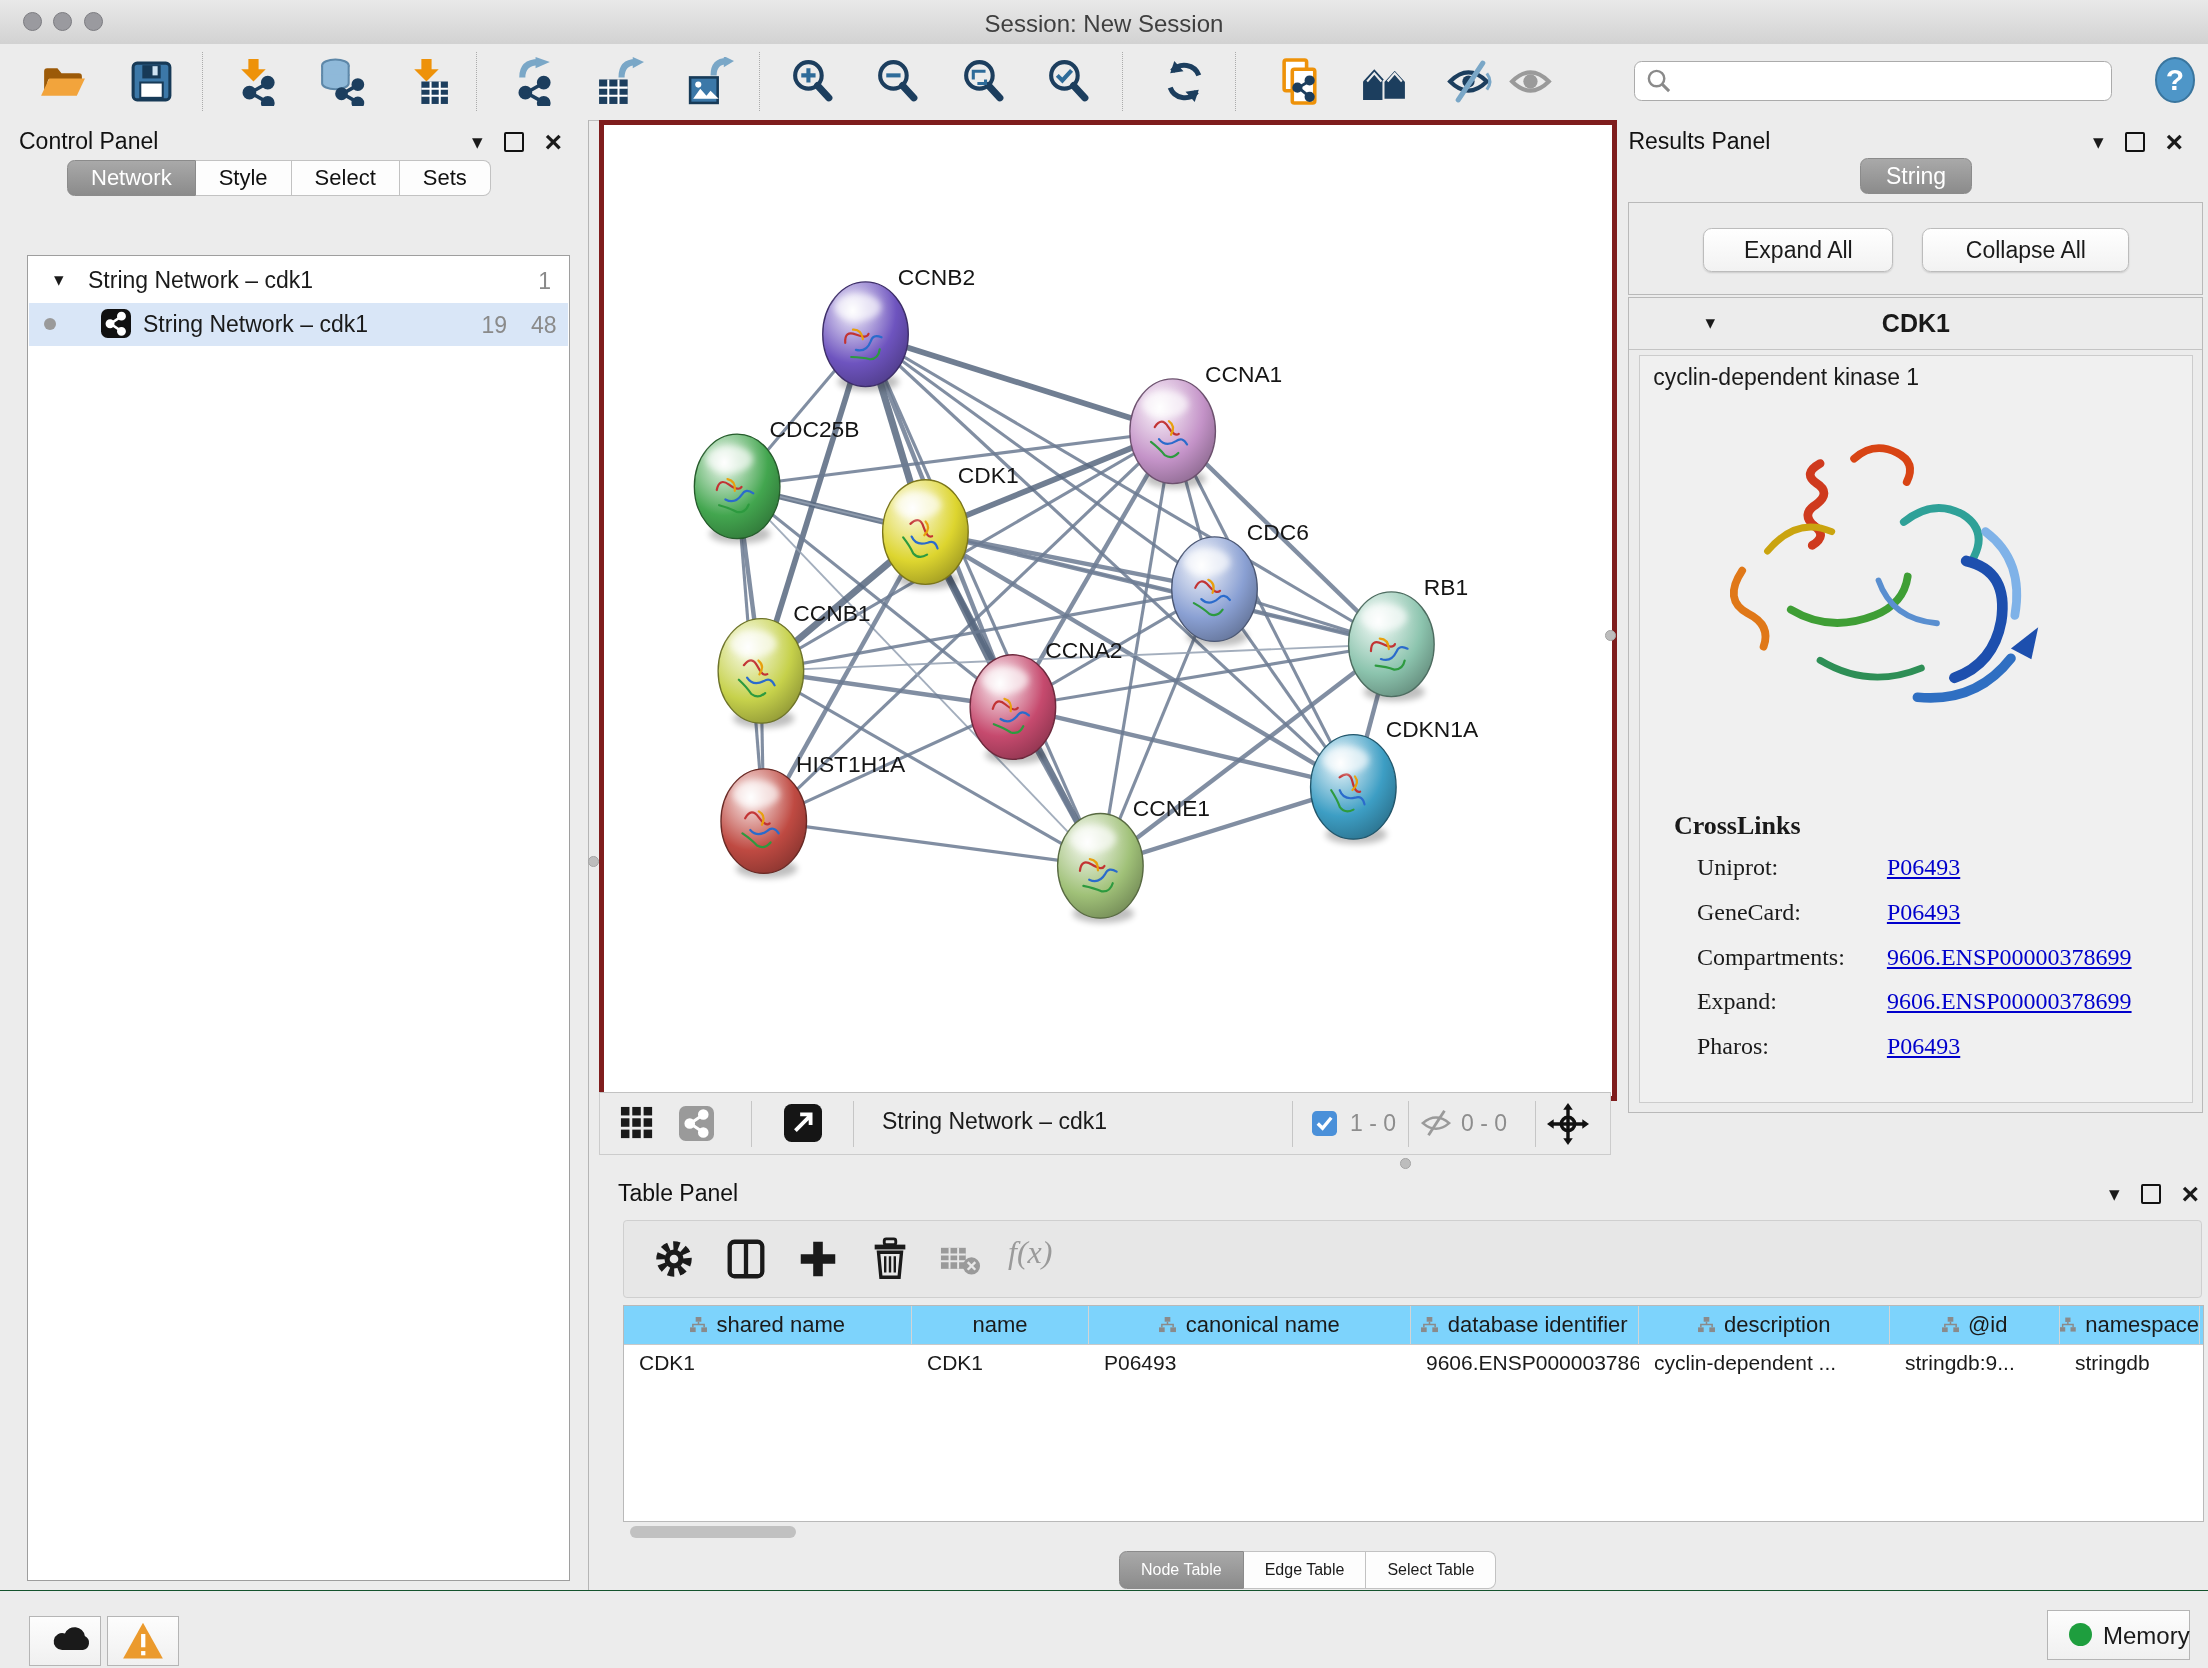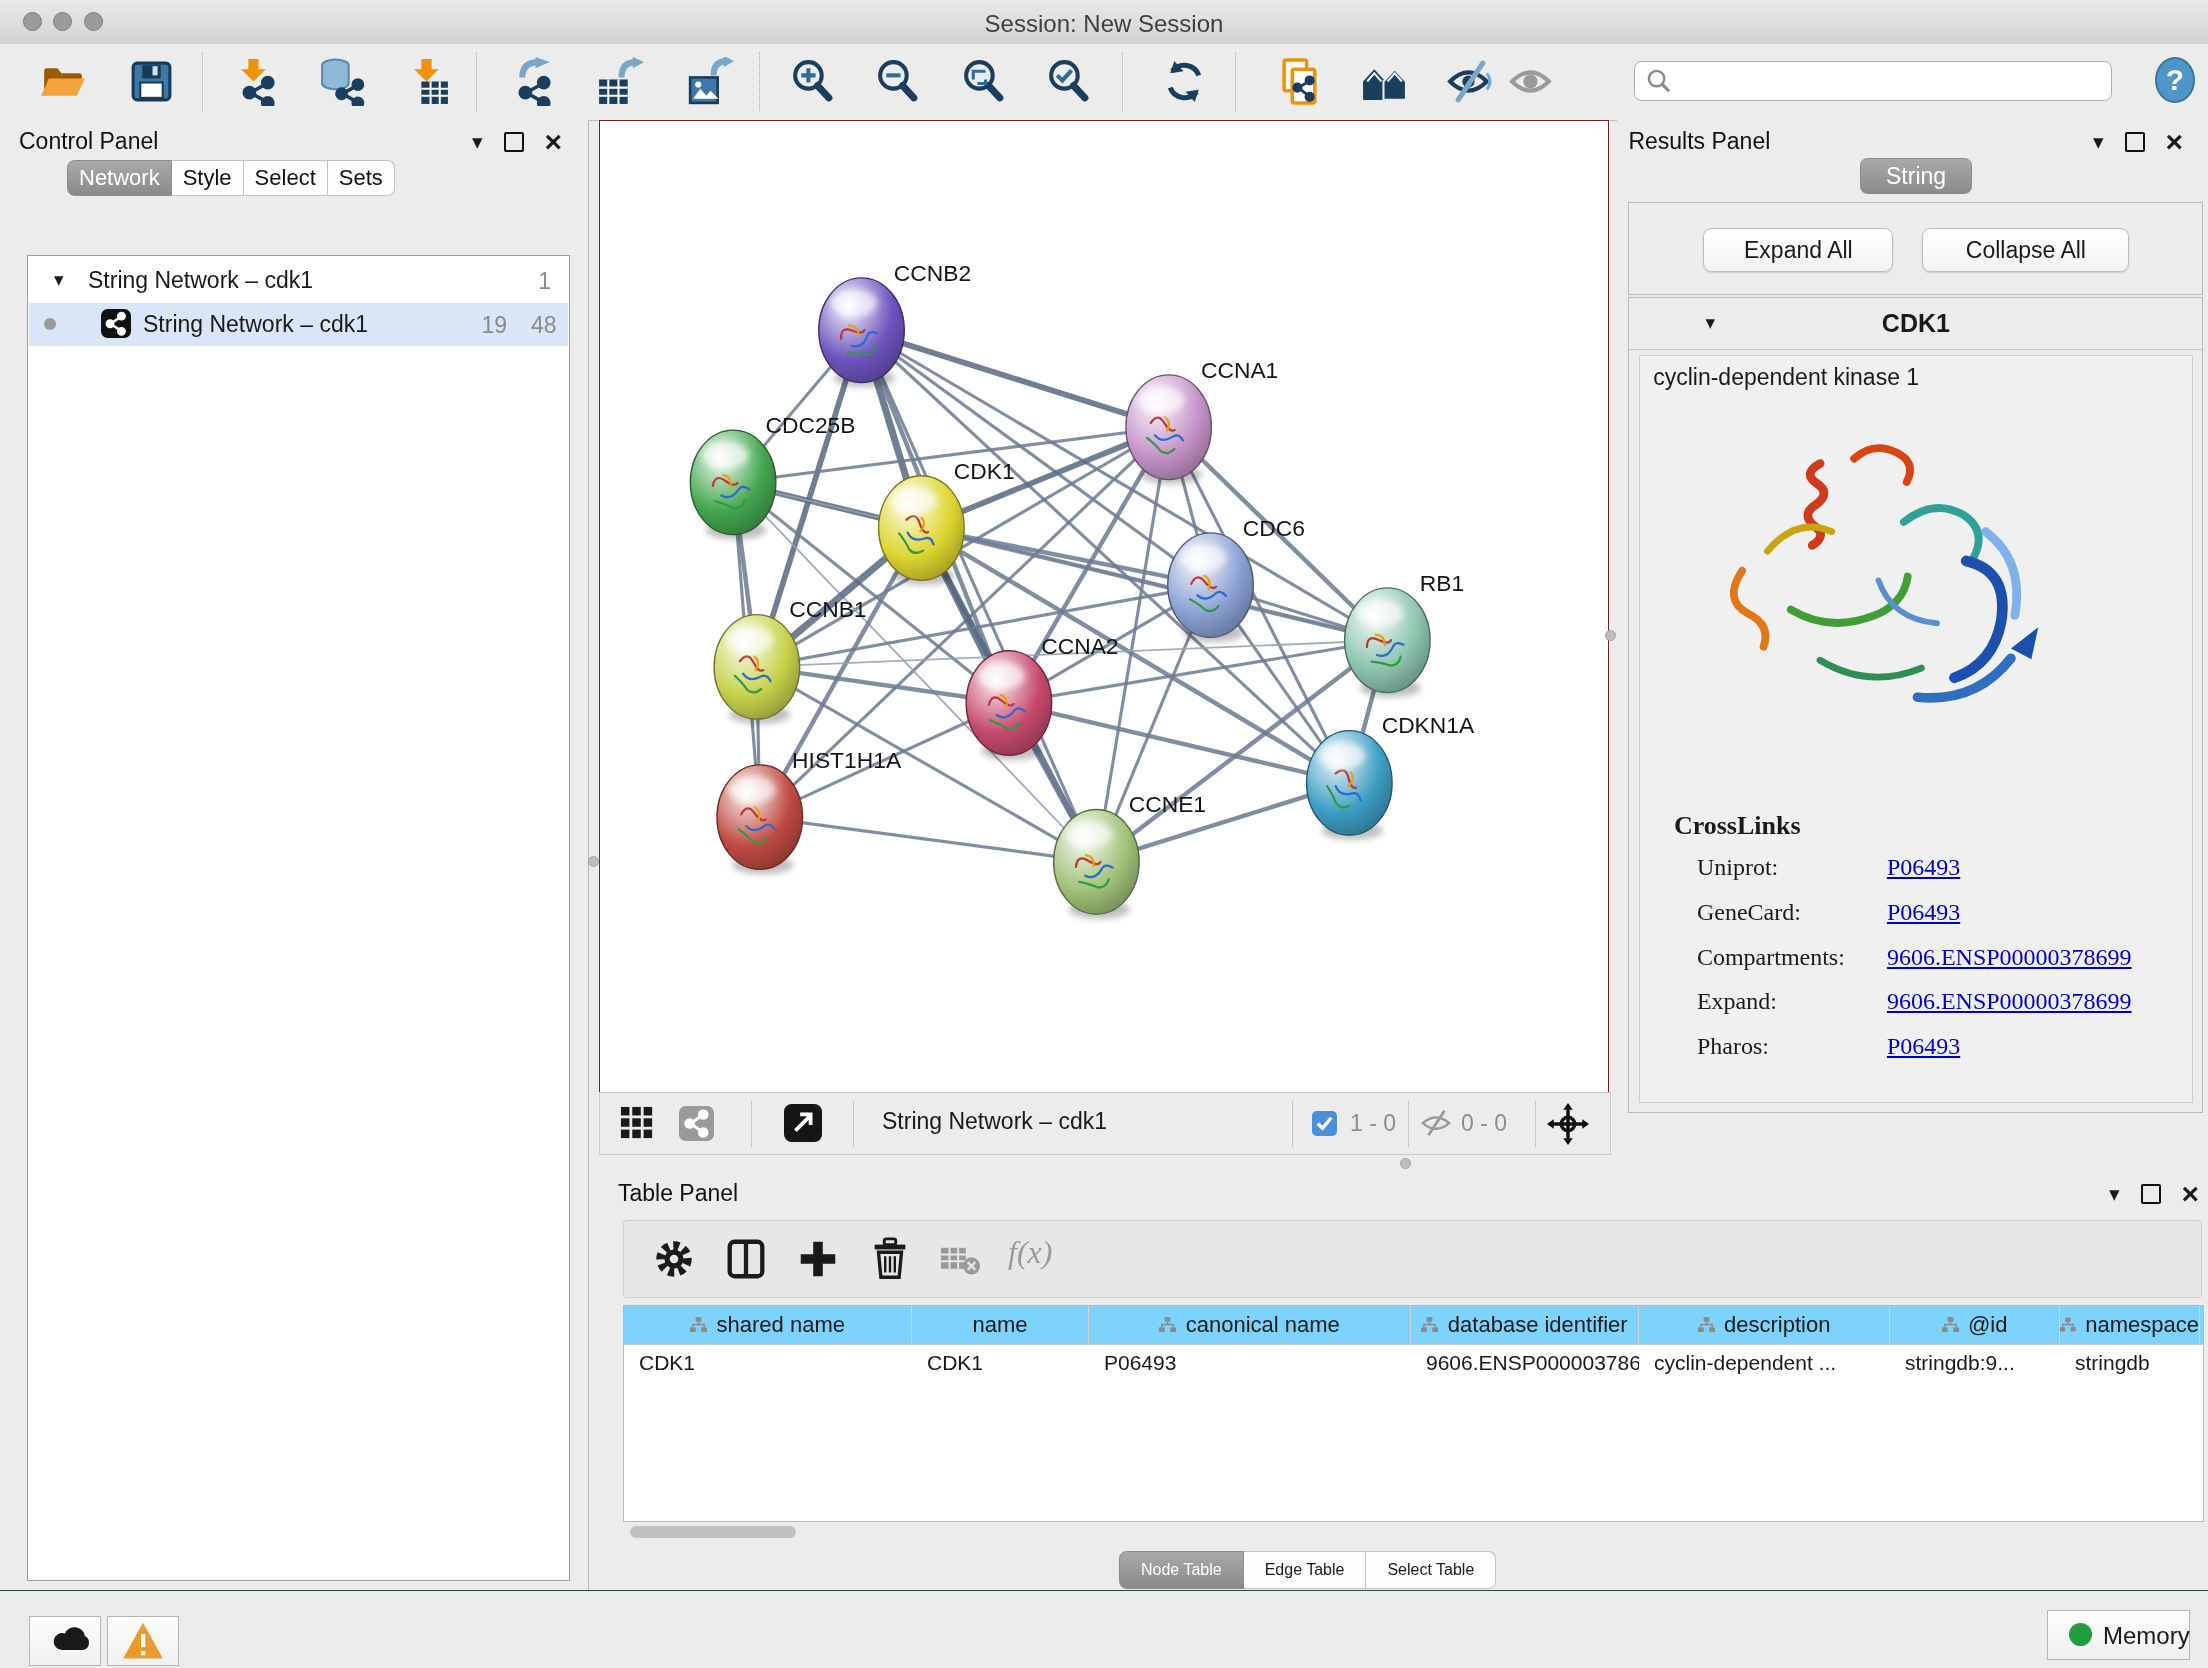--- a/index.html
+++ b/index.html
@@ -18,33 +18,33 @@
   #help-btn{left:2151px;top:12.4px;width:48px;height:48px;cursor:pointer;}
   
   .panel-title{font-size:23px;color:#111;}
   .wc{position:absolute;display:flex;align-items:center;gap:21px;}
   .wc .tri{font-size:21px;line-height:21px;cursor:pointer;}
   .wc .flo{width:16px;height:16px;border:2.4px solid #111;border-radius:1.9px;cursor:pointer;}
   .wc .clo{font-size:30px;line-height:21px;font-weight:700;cursor:pointer;}
   
   #control-panel{left:0;top:120px;width:588px;height:1470px;background:#ececec;border-right:1px solid #b5b5b5;}
   #cp-tabs{position:absolute;left:67px;top:40px;display:flex;}
-  .tab{height:34px;line-height:34px;padding:0 11px;font-size:22px;background:#fdfdfd;border:1px solid #c2c2c2;border-left:none;color:#111;cursor:pointer;}
+  .tab{height:34px;line-height:34px;padding:0 23px;font-size:22px;background:#fdfdfd;border:1px solid #c2c2c2;border-left:none;color:#111;cursor:pointer;}
   .tab:first-child{border-left:1px solid #c2c2c2;border-radius:7.6px 0 0 7.6px;}
   .tab:last-child{border-radius:0 7.6px 7.6px 0;}
   .tab.active{background:linear-gradient(#a9a9a9,#8b8b8b);color:#fff;border-color:#8b8b8b;}
   #cp-status{position:absolute;left:0;top:95px;width:588px;height:38px;}
   #tree-box{left:27px;top:135px;width:541px;height:1324px;background:#fff;border:1px solid #9e9e9e;}
   .tree-row{position:absolute;left:1px;width:539px;height:43px;font-size:23px;cursor:pointer;}
   .tree-row.sel{background:#d9e6f7;}
   .tnum{position:absolute;color:#8a8a8a;font-size:23px;top:8.6px;}
   .share-badge{position:absolute;width:29.5px;height:29.5px;border-radius:6.7px;top:5.7px;}
   
   #network-view{left:599px;top:120px;width:1010px;height:1033px;}
-  #net-canvas{left:0;top:0;width:1008px;height:971px;background:#fff;border:1px solid #7f1d1d;cursor:default;}
+  #net-canvas{left:0;top:0;width:1008px;height:971px;background:#fff;border:5px solid #7f1d1d;cursor:default;}
   #net-toolbar{left:0;top:972px;width:1010px;height:61px;background:#ececec;border:1px solid #cccccc;border-top:1px solid #c2c2c2;}
   .ntsep{position:absolute;top:7.6px;height:46px;border-left:1px solid #c6c6c6;}
   .nt-count{position:absolute;top:17px;font-size:23px;color:#8d8d8d;}
   
   #results-panel{left:1617px;top:120px;width:592px;height:1052px;background:#ececec;}
   #string-tab{position:absolute;left:243px;top:38px;height:34px;line-height:34px;padding:0 25px;font-size:23px;color:#fff;background:linear-gradient(#a9a9a9,#8b8b8b);border:1px solid #8b8b8b;border-radius:7.6px;cursor:pointer;}
   .rp-box{position:absolute;left:11.4px;width:573px;border:1px solid #b9b9b9;background:#ececec;}
   .btn{position:absolute;height:42px;background:linear-gradient(#ffffff,#f2f2f2);border:1px solid #bcbcbc;border-radius:8.6px;font-size:23px;text-align:center;line-height:42px;cursor:pointer;box-shadow:0 1px 1.9px rgba(0,0,0,.15);}
   #cdk1-head{position:absolute;left:0;top:0;width:100%;height:51px;border-bottom:1px solid #c4c4c4;}
   #crosslinks{font-family:"Liberation Serif",serif;}

